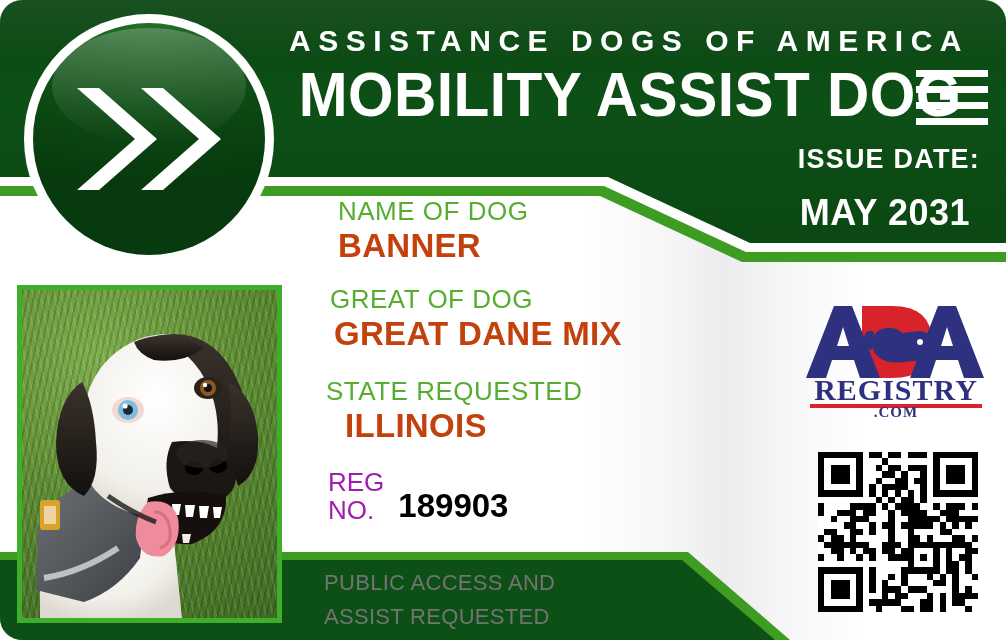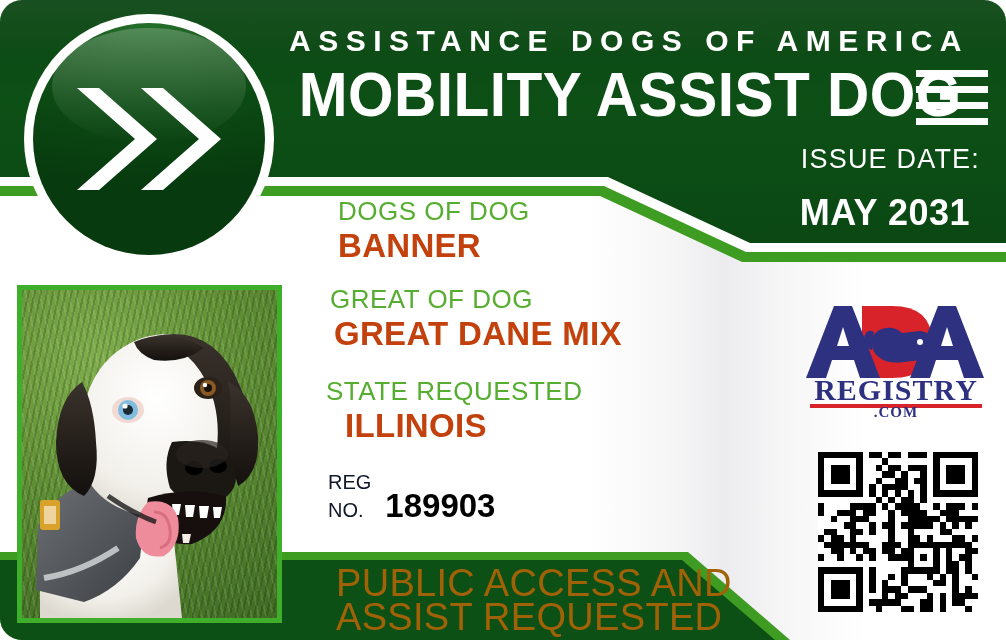--- a/index.html
+++ b/index.html
@@ -158,21 +158,21 @@
     background: #ffffff;
     margin-bottom: 9px;
   }
   .head-bars i:last-child { margin-bottom: 0; }
 
   .issue-label {
     position: absolute;
     right: 26px; top: 144px;
     color: #ffffff;
     font-size: 27px;
-    font-weight: 400;
+    font-weight: 700;
     letter-spacing: 1.2px;
     white-space: nowrap;
     z-index: 5;
   }
   .issue-value {
     position: absolute;
     right: 36px; top: 192px;
     color: #ffffff;
     font-size: 36px;
     font-weight: 700;
@@ -238,22 +238,22 @@
   .field-breed .f-value  { margin-left: 4px; }
   .field-state  { position: absolute; left: -4px; top: 180px; }
   .field-state .f-value  { margin-left: 19px; }
 
   .field-reg {
     position: absolute; left: -2px; top: 272px;
     display: flex;
     align-items: flex-end;
   }
   .reg-label-stack {
-    color: #0f172a;
-    font-size: 20px;
+    color: #a21caf;
+    font-size: 26px;
     line-height: 28px;
     font-weight: 400;
     white-space: nowrap;
   }
   .reg-value {
     color: #000000;
     font-size: 33px;
     font-weight: 700;
     line-height: 34px;
     margin-left: 14px;
@@ -305,23 +305,23 @@
   .footer-plate {
     position: absolute;
     left: 0; bottom: 0;
     width: 1006px; height: 110px;
     background: #0d5016;
     clip-path: polygon(
       0 30px, 682px 30px, 775px 110px, 0 110px);
   }
   .footer-text {
     position: absolute;
-    left: 336px; bottom: 6px;
-    color: #a16207;
-    font-size: 38px;
+    left: 324px; bottom: 6px;
+    color: #737373;
+    font-size: 22px;
     line-height: 34px;
     font-weight: 400;
     letter-spacing: .3px;
     z-index: 4;
   }
 </style>
 </head>
 <body>
 
 <div id="card">
@@ -417,21 +417,21 @@
         <path d="M132 222 Q146 222 148 240 Q150 254 138 258" stroke="#d96e80" stroke-width="3" fill="none"></path>
 
         <path d="M86 206 Q112 224 134 232" stroke="#1a1a1a" stroke-width="5" fill="none" opacity=".8"></path>
       </svg>
     </div>
   </div>
 
   <div class="fields">
 
     <div class="field-name">
-      <div class="f-label">DOGS OF DOG</div>
+      <div class="f-label">NAME OF DOG</div>
       <div class="f-value">BANNER</div>
     </div>
 
     <div class="field-breed">
       <div class="f-label">GREAT OF DOG</div>
       <div class="f-value">GREAT DANE MIX</div>
     </div>
 
     <div class="field-state">
       <div class="f-label">STATE REQUESTED</div>

